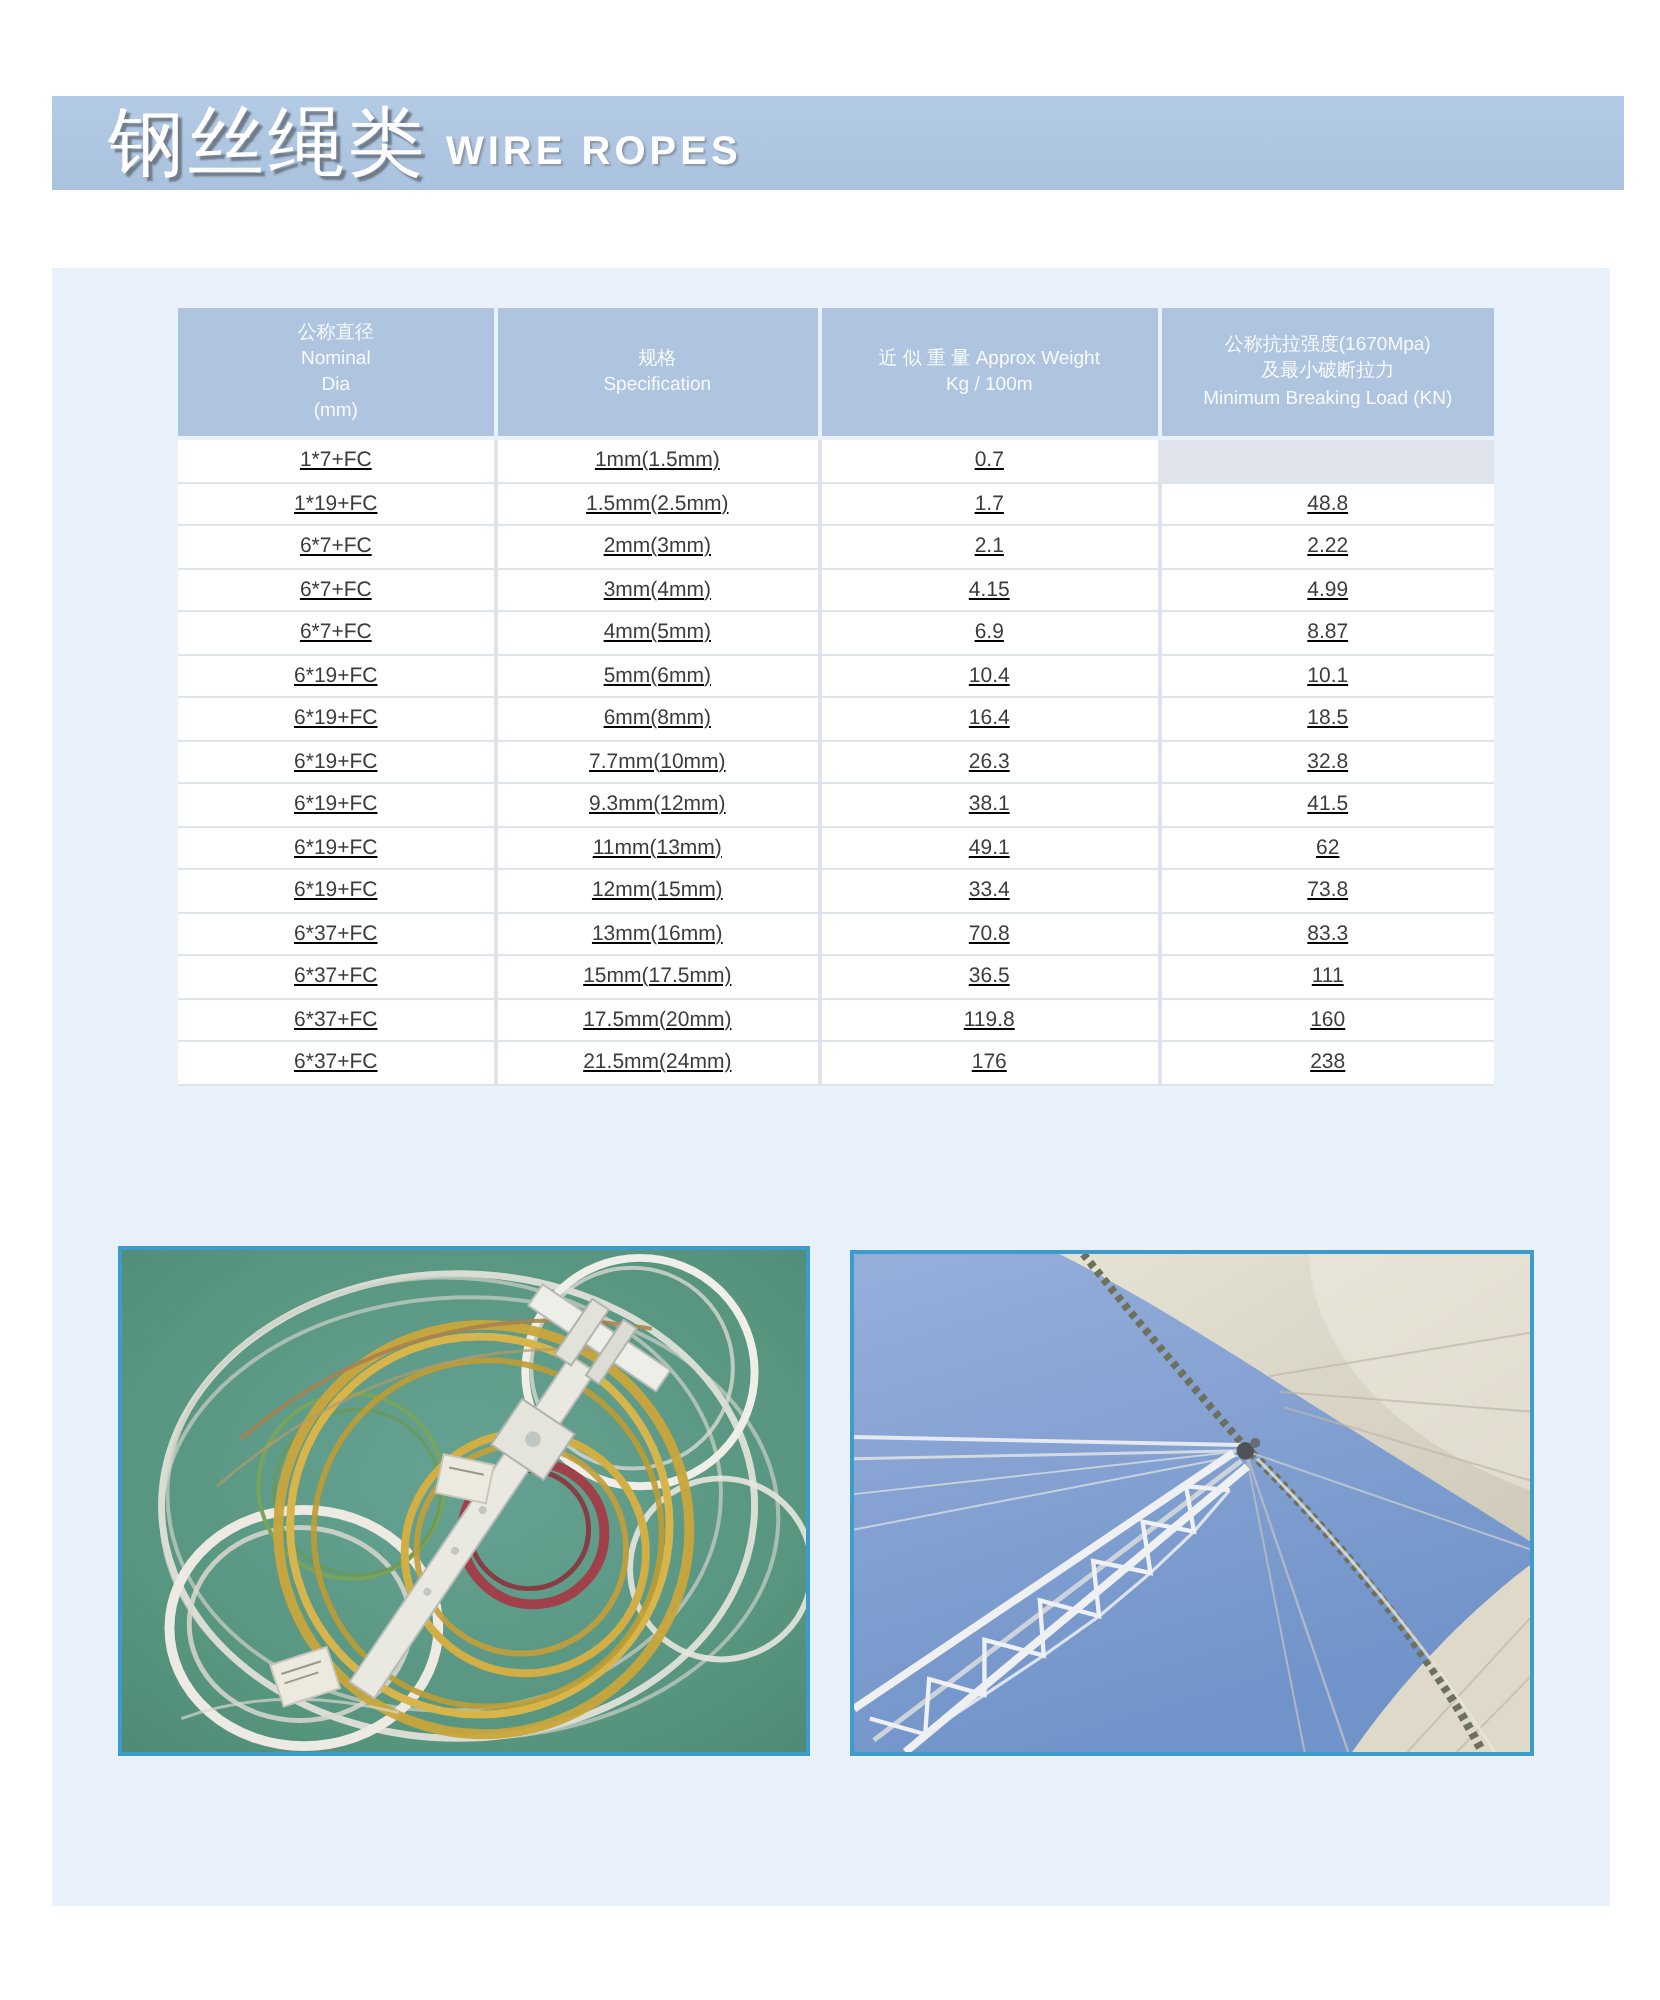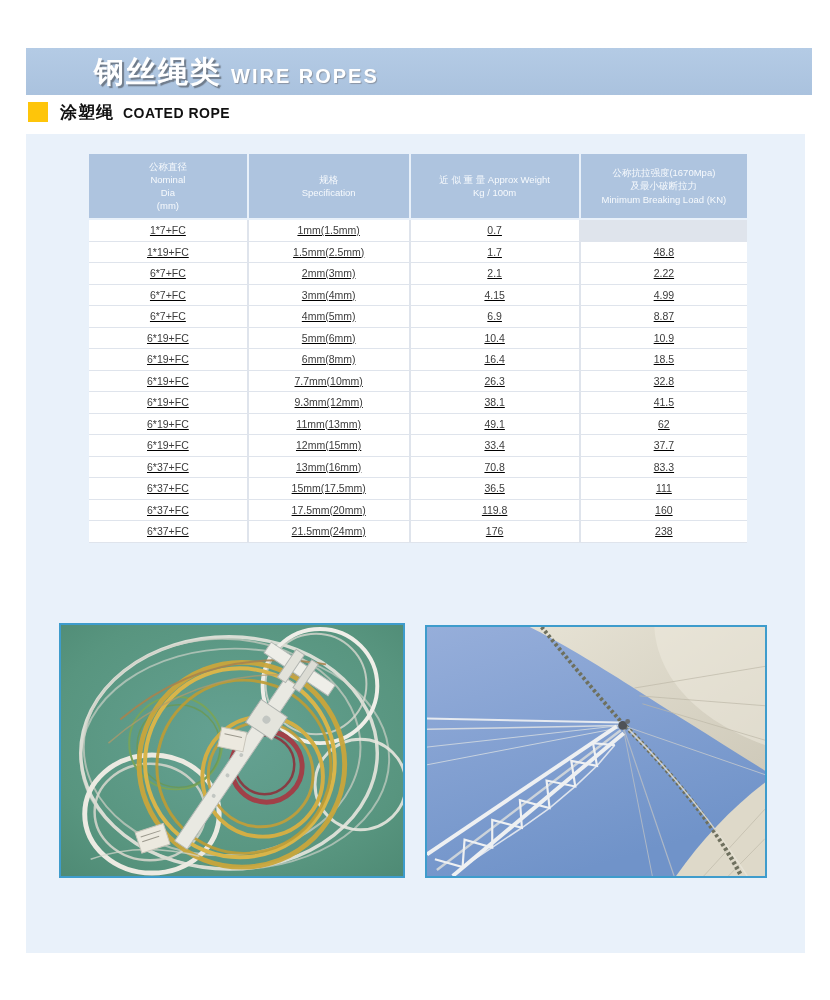--- a/index.html
+++ b/index.html
@@ -3,22 +3,22 @@
 <meta charset="utf-8">
 <style>
   * { margin:0; padding:0; box-sizing:border-box; }
   body { background:#ffffff; font-family:"Liberation Sans", sans-serif; }
   .page { position:relative; width:830px; height:1000px; background:#ffffff; overflow:hidden; margin:0 auto; }
 
   
   .title-band { position:absolute; left:26px; top:48px; width:786px; height:47px;
     background:linear-gradient(180deg,#b4cbe5 0%,#aac2de 100%);
     display:flex; align-items:center; padding-left:28px; }
-  .title-cn { color:#ffffff; font-size:30px; font-weight:bold; letter-spacing:2px;
-    text-shadow:2px 2px 1px #6f7b8a; line-height:1;margin-left:40px; }
+  .title-cn { color:#ffffff; font-size:38px; font-weight:normal; letter-spacing:2px;
+    text-shadow:2px 2px 1px #6f7b8a; line-height:1; }
   .title-en { color:#ffffff; font-size:20px; font-weight:bold; letter-spacing:2px;
     margin-left:9px; margin-top:8px; text-shadow:1px 1px 1px #8a94a3; line-height:1; }
 
   
   .section-head { position:absolute; left:28px; top:101px; height:22px; display:flex; align-items:center; }
   .bullet { width:20px; height:20px; background:#fec50a; margin-right:12px; }
   .section-cn { font-size:17px; font-weight:bold; color:#111111; letter-spacing:1px; }
   .section-en { font-size:14px; font-weight:bold; color:#111111; margin-left:9px; margin-top:2px; letter-spacing:0.5px; }
 
   
@@ -44,25 +44,20 @@
 </head>
 <body>
 
 <div class="page">
 
   <div class="title-band">
     <span class="title-cn">钢丝绳类</span>
     <span class="title-en">WIRE ROPES</span>
   </div>
 
-  <div class="section-head">
-    <span class="bullet"></span>
-    <span class="section-cn">涂塑绳</span>
-    <span class="section-en">COATED ROPE</span>
-  </div>
 
   <div class="panel">
     <div class="spec-table">
       <div class="thead">
           <div class="hcell">
             <div>公称直径</div>
             <div>Nominal</div>
             <div>Dia</div>
             <div>(mm)</div>
           </div>
@@ -107,21 +102,21 @@
           <div class="trow">
             <div class="tcell">6*7+FC</div>
             <div class="tcell">4mm(5mm)</div>
             <div class="tcell">6.9</div>
             <div class="tcell">8.87</div>
           </div>
           <div class="trow">
             <div class="tcell">6*19+FC</div>
             <div class="tcell">5mm(6mm)</div>
             <div class="tcell">10.4</div>
-            <div class="tcell">10.9</div>
+            <div class="tcell">10.1</div>
           </div>
           <div class="trow">
             <div class="tcell">6*19+FC</div>
             <div class="tcell">6mm(8mm)</div>
             <div class="tcell">16.4</div>
             <div class="tcell">18.5</div>
           </div>
           <div class="trow">
             <div class="tcell">6*19+FC</div>
             <div class="tcell">7.7mm(10mm)</div>
@@ -137,21 +132,21 @@
           <div class="trow">
             <div class="tcell">6*19+FC</div>
             <div class="tcell">11mm(13mm)</div>
             <div class="tcell">49.1</div>
             <div class="tcell">62</div>
           </div>
           <div class="trow">
             <div class="tcell">6*19+FC</div>
             <div class="tcell">12mm(15mm)</div>
             <div class="tcell">33.4</div>
-            <div class="tcell">37.7</div>
+            <div class="tcell">73.8</div>
           </div>
           <div class="trow">
             <div class="tcell">6*37+FC</div>
             <div class="tcell">13mm(16mm)</div>
             <div class="tcell">70.8</div>
             <div class="tcell">83.3</div>
           </div>
           <div class="trow">
             <div class="tcell">6*37+FC</div>
             <div class="tcell">15mm(17.5mm)</div>

